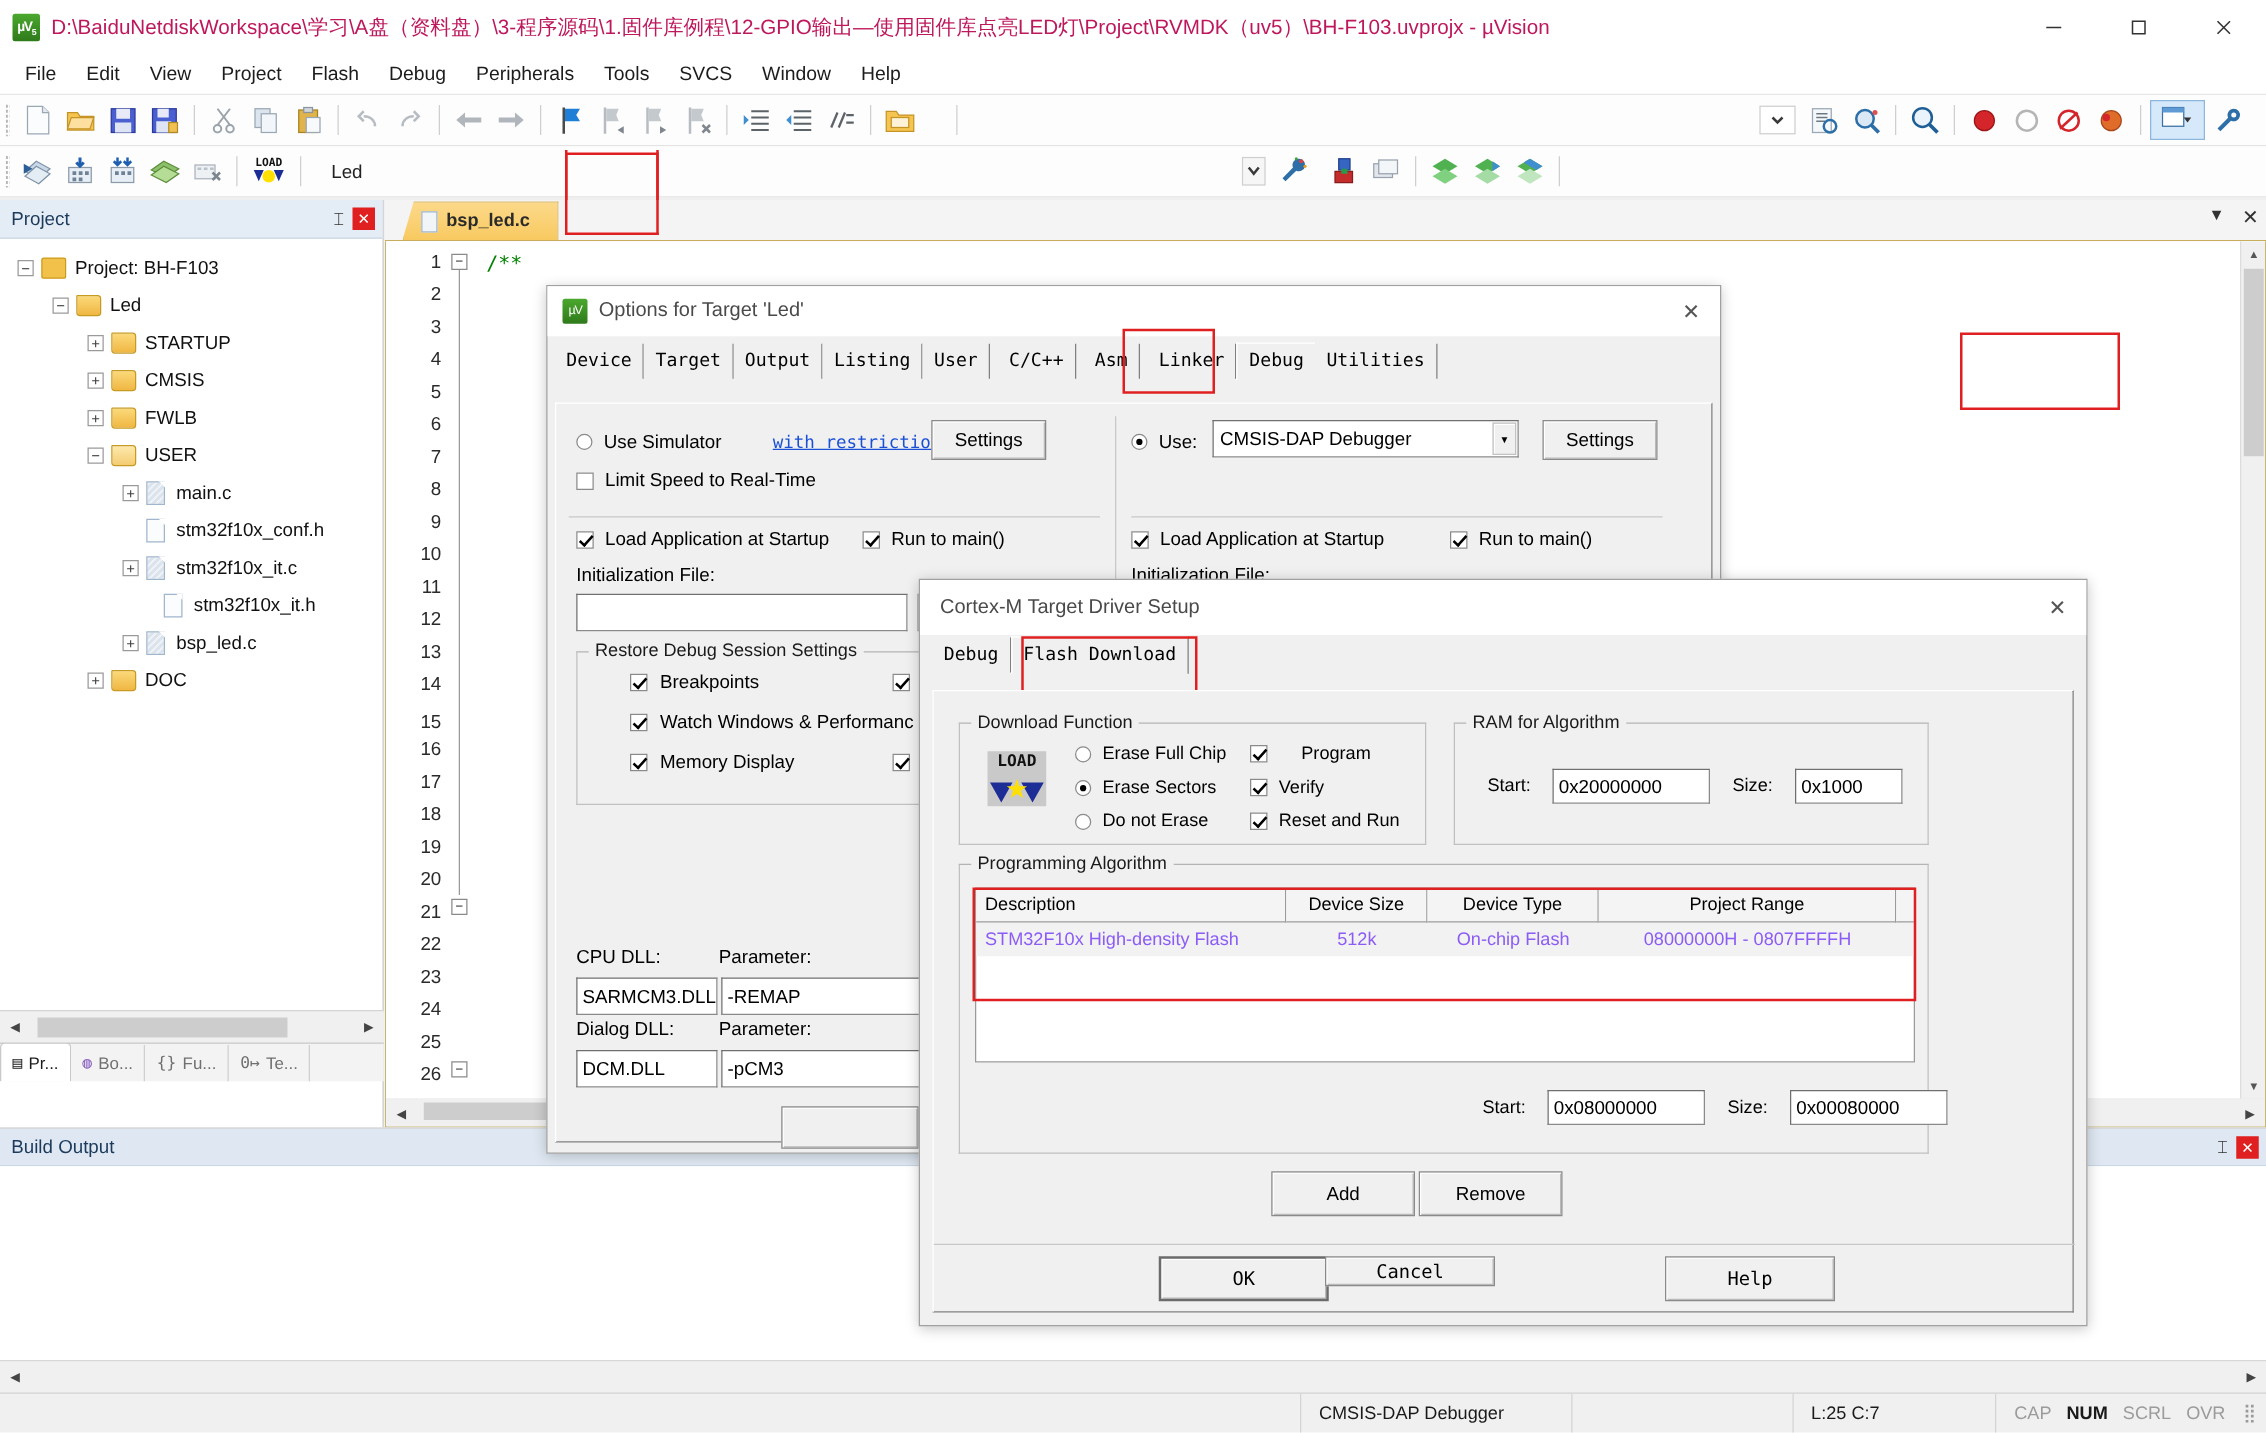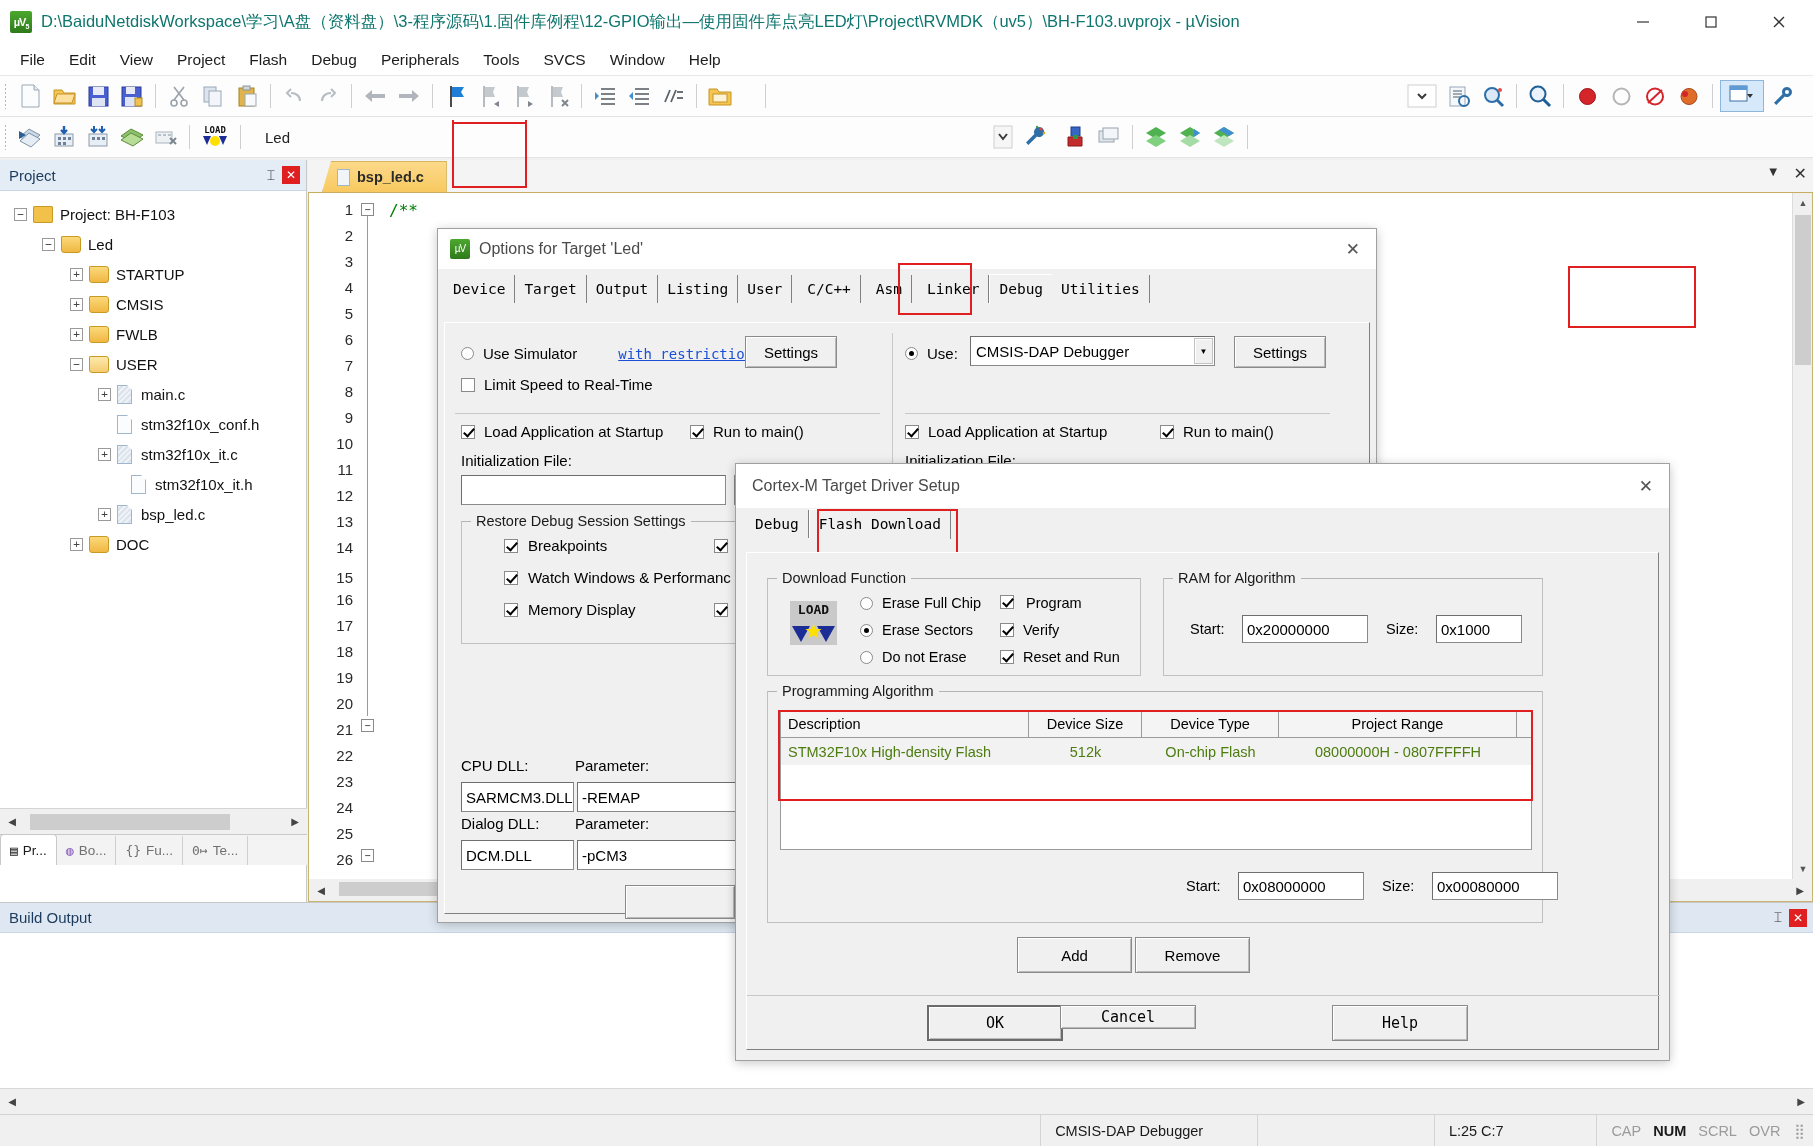--- a/index.html
+++ b/index.html
@@ -19,21 +19,21 @@
     background: #ffffff; display: flex; align-items: center;
     border-bottom: 1px solid #ffffff;
   }
   .app-logo {
     width: 22px; height: 22px; margin-left: 10px; margin-right: 9px;
     background: linear-gradient(180deg,#4ba82e,#2f7a1b);
     color: #fff; font-size: 11px; font-weight: bold; line-height: 22px;
     text-align: center; border-radius: 2px; letter-spacing: -1px;
   }
   .title-text {
-    font-size: 16.5px; color: #0f766e; white-space: nowrap;
+    font-size: 16.5px; color: #be185d; white-space: nowrap;
     overflow: hidden; text-overflow: clip; max-width: 1530px;
   }
   .win-btns { position: absolute; right: 0; top: 0; height: 44px; display: flex; }
   .win-btn {
     width: 68px; height: 44px; display: flex; align-items: center; justify-content: center;
     color: #333; font-size: 15px;
   }
   .win-btn svg { display: block; }
 
   
@@ -307,21 +307,21 @@
   
   .pa-grid { position: absolute; background: #fff; border: 1px solid #9a9a9a; }
   .pa-head { display: flex; height: 27px; }
   .pa-th {
     border-right: 1px solid #9a9a9a; border-bottom: 1px solid #9a9a9a;
     background: #f4f4f4; display: flex; align-items: center; justify-content: center;
     font-size: 14.5px; color: #000;
   }
   .pa-th.left { justify-content: flex-start; padding-left: 7px; }
   .pa-row { display: flex; height: 27px; background: #f2f2f2; }
-  .pa-td { display: flex; align-items: center; justify-content: center; font-size: 14.5px; color: #4d7c0f; }
+  .pa-td { display: flex; align-items: center; justify-content: center; font-size: 14.5px; color: #8b5cf6; }
   .pa-td.left { justify-content: flex-start; padding-left: 7px; }
 
   .load-icon {
     width: 47px; height: 44px; background: #c9c9c9; position: relative; flex: none;
   }
   .load-icon .txt {
     position: absolute; top: 1px; left: 0; width: 100%; text-align: center;
     font-family: "DejaVu Sans Mono", monospace; font-weight: bold; font-size: 13px; color: #111;
     letter-spacing: 0px;
   }
@@ -1049,21 +1049,21 @@
           <span class="lbl lbl-sm">Erase Full Chip</span>
         </div>
         <div style="position:absolute; left:92px; top:43px; display:flex; align-items:center; gap:9px;">
           <span class="radio on"></span>
           <span class="lbl lbl-sm">Erase Sectors</span>
         </div>
         <div style="position:absolute; left:92px; top:70px; display:flex; align-items:center; gap:9px;">
           <span class="radio"></span>
           <span class="lbl lbl-sm">Do not Erase</span>
         </div>
-        <div style="position:absolute; left:232px; top:16px; display:flex; align-items:flex-start; gap:12px;">
+        <div style="position:absolute; left:232px; top:16px; display:flex; align-items:center; gap:27px;">
           <span class="cbx on"></span>
           <span class="lbl lbl-sm">Program</span>
         </div>
         <div style="position:absolute; left:232px; top:43px; display:flex; align-items:center; gap:9px;">
           <span class="cbx on"></span>
           <span class="lbl lbl-sm">Verify</span>
         </div>
         <div style="position:absolute; left:232px; top:70px; display:flex; align-items:center; gap:9px;">
           <span class="cbx on"></span>
           <span class="lbl lbl-sm">Reset and Run</span>

